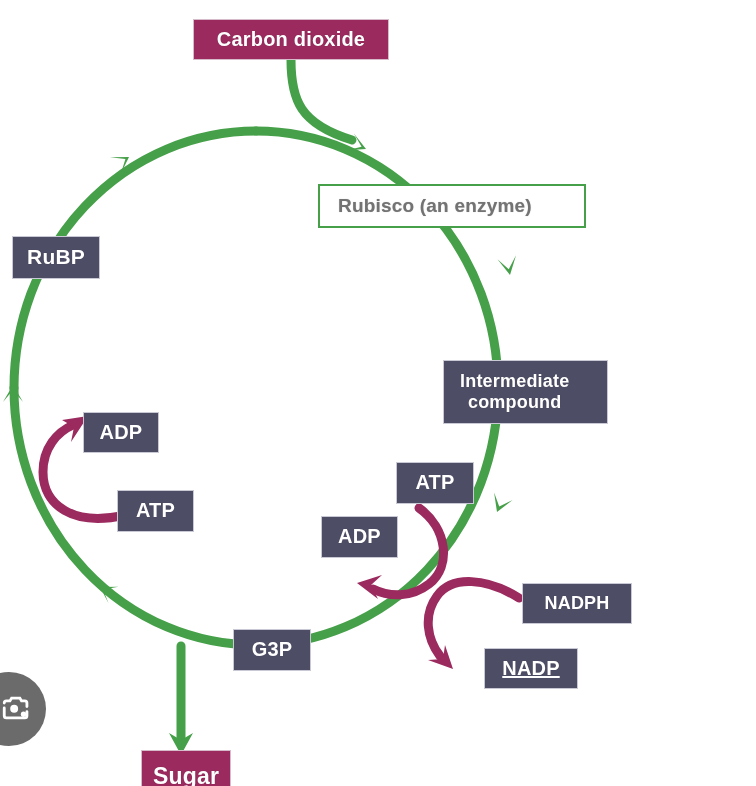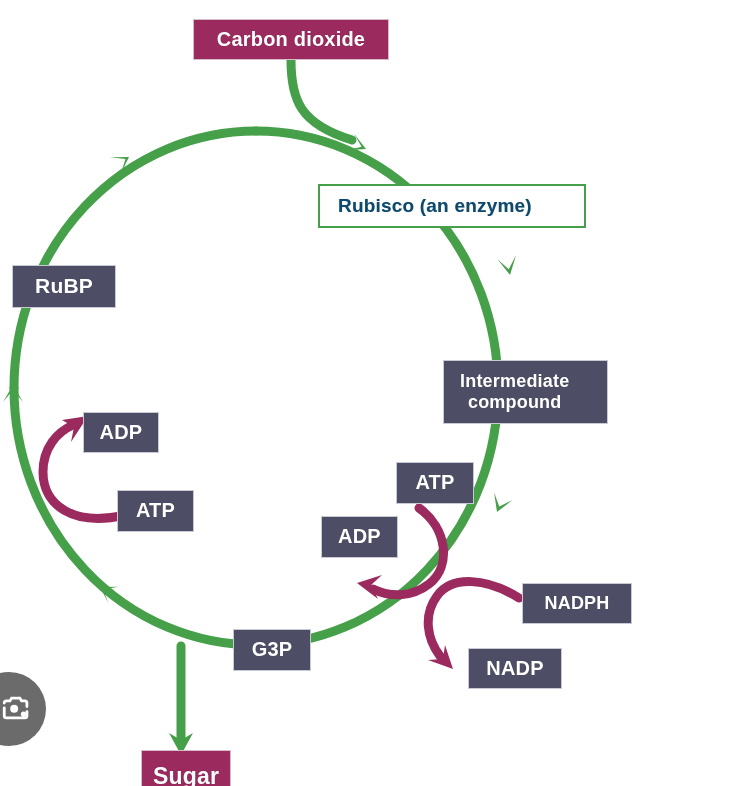--- a/index.html
+++ b/index.html
@@ -45,43 +45,42 @@
     background: #4d4d66;
     border: 1px solid #c9c9d6;
   }
   .chip.magenta {
     background: #9b2a5e;
     border: 1px solid #d6bccb;
   }
   .chip.enzyme {
     background: #ffffff;
     border: 2px solid #46a049;
-    color: #0c4a6e;
+    color: #737373;
   }
 
   
   #chip-co2 {
     left: 193px; top: 19px;
     width: 196px; height: 41px;
     justify-content: center;
     font-size: 20px;
   }
   #chip-rubisco {
     left: 318px; top: 184px;
     width: 268px; height: 44px;
     padding-left: 18px;
     font-size: 19px;
     font-weight: bold;
   }
   #chip-rubp {
     left: 12px; top: 236px;
-    width: 104px; height: 43px;
+    width: 88px; height: 43px;
     justify-content: center;
     font-size: 21px;
-    margin-top: 29px;
   }
   #chip-intermediate {
     left: 443px; top: 360px;
     width: 165px; height: 64px;
     padding-left: 16px;
     font-size: 18px;
     text-align: center;
   }
   #chip-adp-left {
     left: 83px; top: 412px;
@@ -107,24 +106,25 @@
     justify-content: center;
     font-size: 20px;
   }
   #chip-nadph {
     left: 522px; top: 583px;
     width: 110px; height: 41px;
     justify-content: center;
     font-size: 18px;
   }
   #chip-nadp {
-    left: 468px; top: 648px;
+    left: 484px; top: 648px;
     width: 94px; height: 41px;
     justify-content: center;
     font-size: 20px;
+    text-decoration: underline;
   }
   #chip-g3p {
     left: 233px; top: 629px;
     width: 78px; height: 42px;
     justify-content: center;
     font-size: 20px;
   }
   #chip-sugar {
     left: 141px; top: 750px;
     width: 90px; height: 52px;

